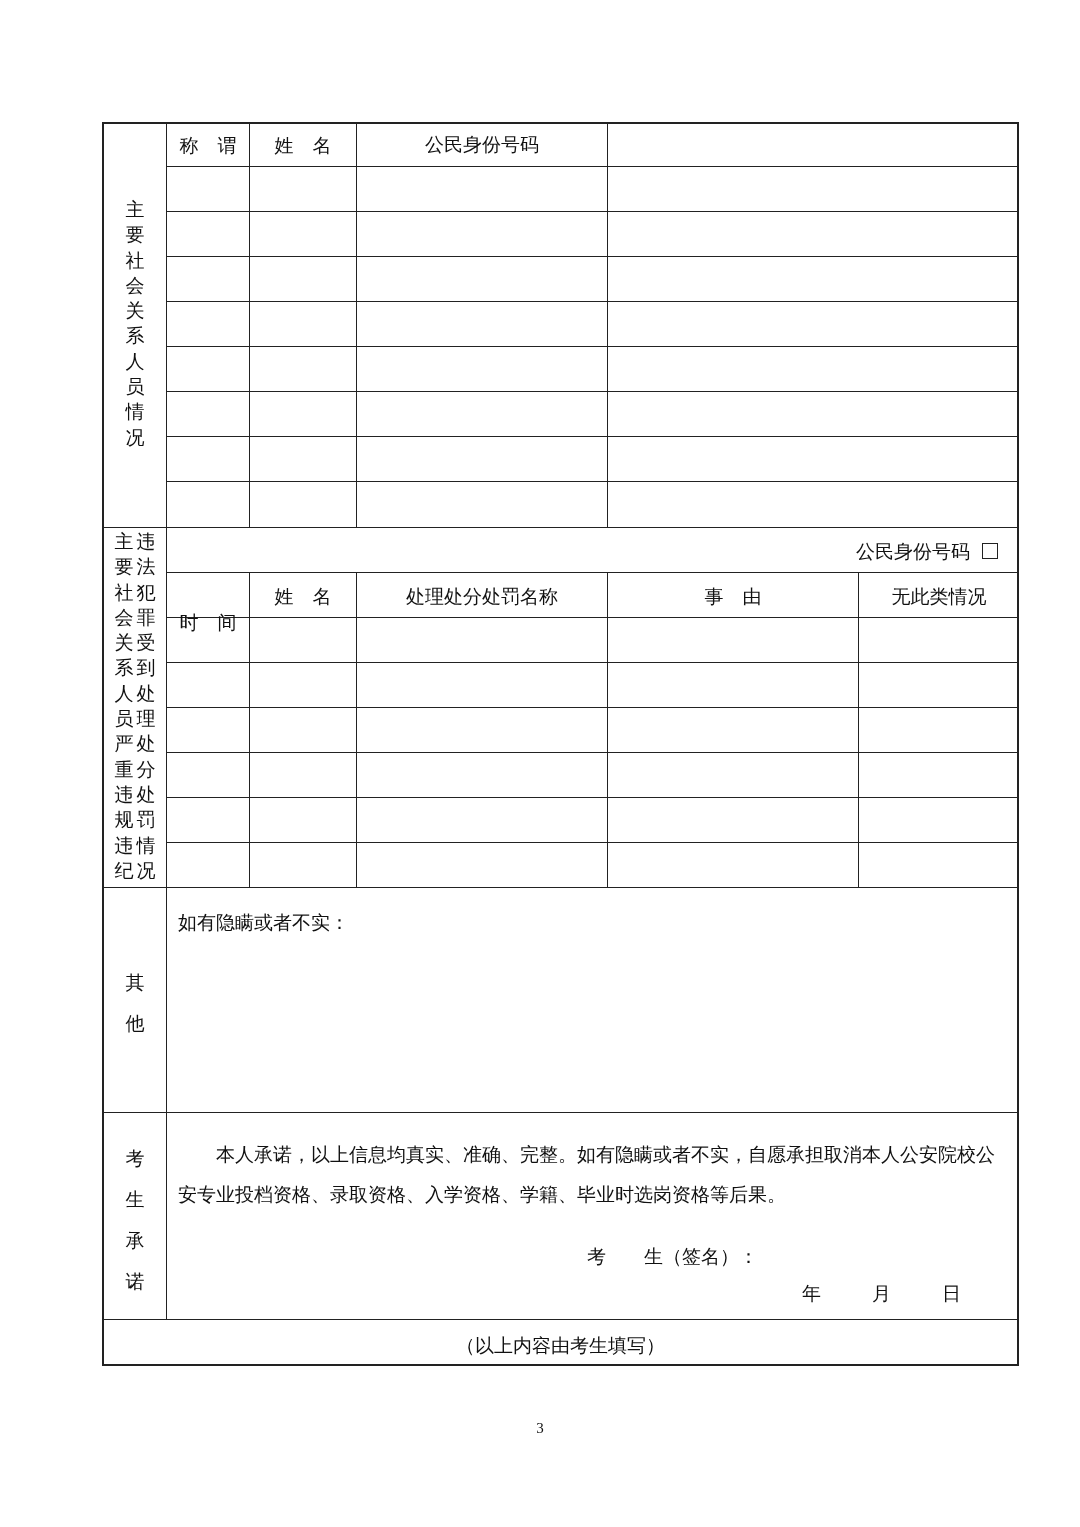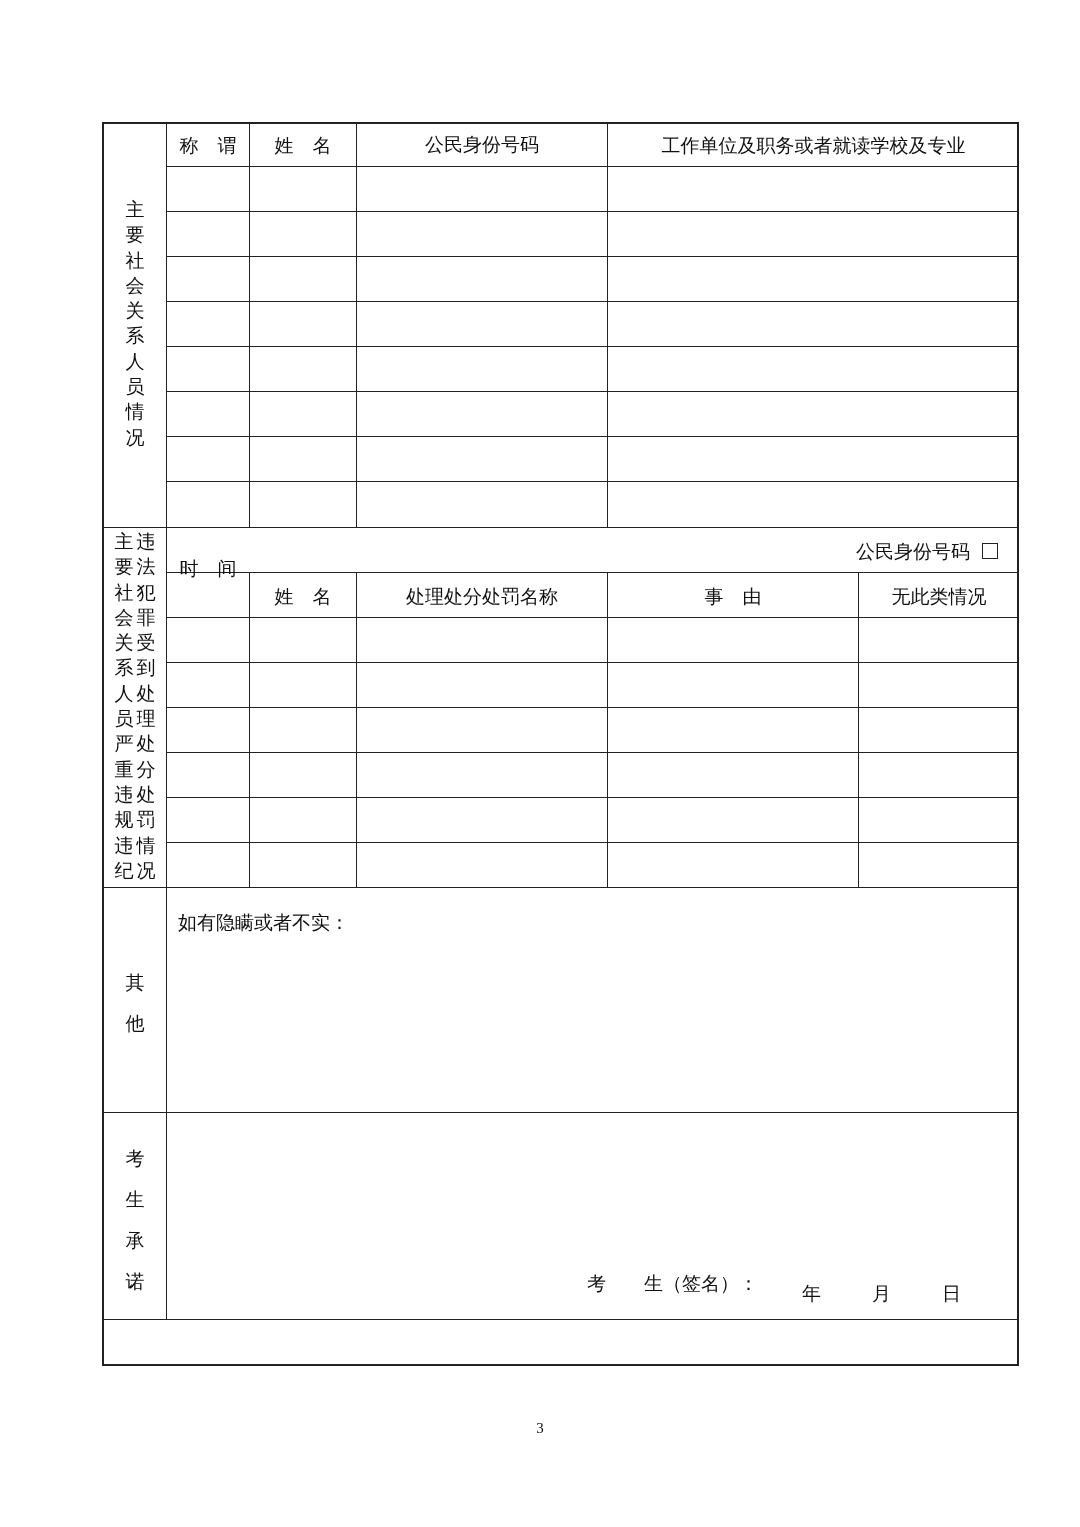--- a/index.html
+++ b/index.html
@@ -71,21 +71,20 @@
     <span>系</span>
     <span>人</span>
     <span>员</span>
     <span>情</span>
     <span>况</span>
   </div>
 
   <div class="cell-text center" style="left:167px; width:82px; top:134px;">称　谓</div>
   <div class="cell-text center" style="left:250px; width:106px; top:134px;">姓　名</div>
   <div class="cell-text center" style="left:357px; width:250px; top:134px;font-family:Liberation Serif, serif;">公民身份号码</div>
-  <div class="cell-text center" style="left:608px; width:411px; top:134px;">工作单位及职务或者就读学校及专业</div>
 
   <div>
     <div class="abs" style="left:167px; top:167px; width:852px; height:44px;">
       <div class="abs" style="left:0; top:0; width:82px; height:44px;"></div>
       <div class="abs" style="left:83px; top:0; width:106px; height:44px;"></div>
       <div class="abs" style="left:190px; top:0; width:250px; height:44px;"></div>
       <div class="abs" style="left:441px; top:0; width:411px; height:44px;"></div>
     </div>
     <div class="abs" style="left:167px; top:212px; width:852px; height:44px;">
       <div class="abs" style="left:0; top:0; width:82px; height:44px;"></div>
@@ -163,21 +162,21 @@
       <span>罚</span>
       <span>情</span>
       <span>况</span>
     </div>
   </div>
 
   <div class="cell-text" style="right:82px; top:540px;">
     <span>公民身份号码</span><span class="checkbox"></span>
   </div>
 
-  <div class="cell-text center" style="left:167px; width:82px; top:557px;">时　间</div>
+  <div class="cell-text center" style="left:167px; width:82px; top:611px;">时　间</div>
   <div class="cell-text center" style="left:250px; width:106px; top:585px;">姓　名</div>
   <div class="cell-text center" style="left:357px; width:250px; top:585px;">处理处分处罚名称</div>
   <div class="cell-text center" style="left:608px; width:250px; top:585px;">事　由</div>
   <div class="cell-text center" style="left:859px; width:160px; top:585px;">无此类情况</div>
 
   <div>
     <div class="abs" style="left:167px; top:618px; width:852px; height:44px;">
       <div class="abs" style="left:0; width:82px; height:44px;"></div>
       <div class="abs" style="left:83px; width:106px; height:44px;"></div>
       <div class="abs" style="left:190px; width:250px; height:44px;"></div>
@@ -227,22 +226,24 @@
   </div>
   <div class="cell-text" style="left:178px; top:911px;">如有隐瞒或者不实：</div>
   <div class="abs" style="left:168px; top:940px; width:850px; height:170px;"></div>
 
   <div class="vlabel" style="left:123px; top:1138px; line-height:41px;">
     <span>考</span>
     <span>生</span>
     <span>承</span>
     <span>诺</span>
   </div>
-
-  <div class="cell-text" style="left:587px; top:1245px;margin-top:27px;">考　　生（签名）：</div>
+  <div class="promise"><span class="indent"></span><span>本人承诺，以上信息均真实、准确、完整。如有隐瞒或者不实，自愿承担取消本人公安院校公安专业投档资格、录取资格、入学资格、学籍、毕业时选岗资格等后果。</span></div>
+
+  <div class="cell-text" style="left:587px; top:1245px;">考　　生（签名）：</div>
   <div class="abs" style="left:750px; top:1240px; width:260px; height:32px;"></div>
   <div class="cell-text" style="left:802px; top:1282px;">年</div>
   <div class="cell-text" style="left:872px; top:1282px;">月</div>
   <div class="cell-text" style="left:942px; top:1282px;">日</div>
 
+  <div class="cell-text center" style="left:102px; width:917px; top:1334px;">（以上内容由考生填写）</div>
 
   <div class="page-number">3</div>
 </div>
 
 </body></html>

